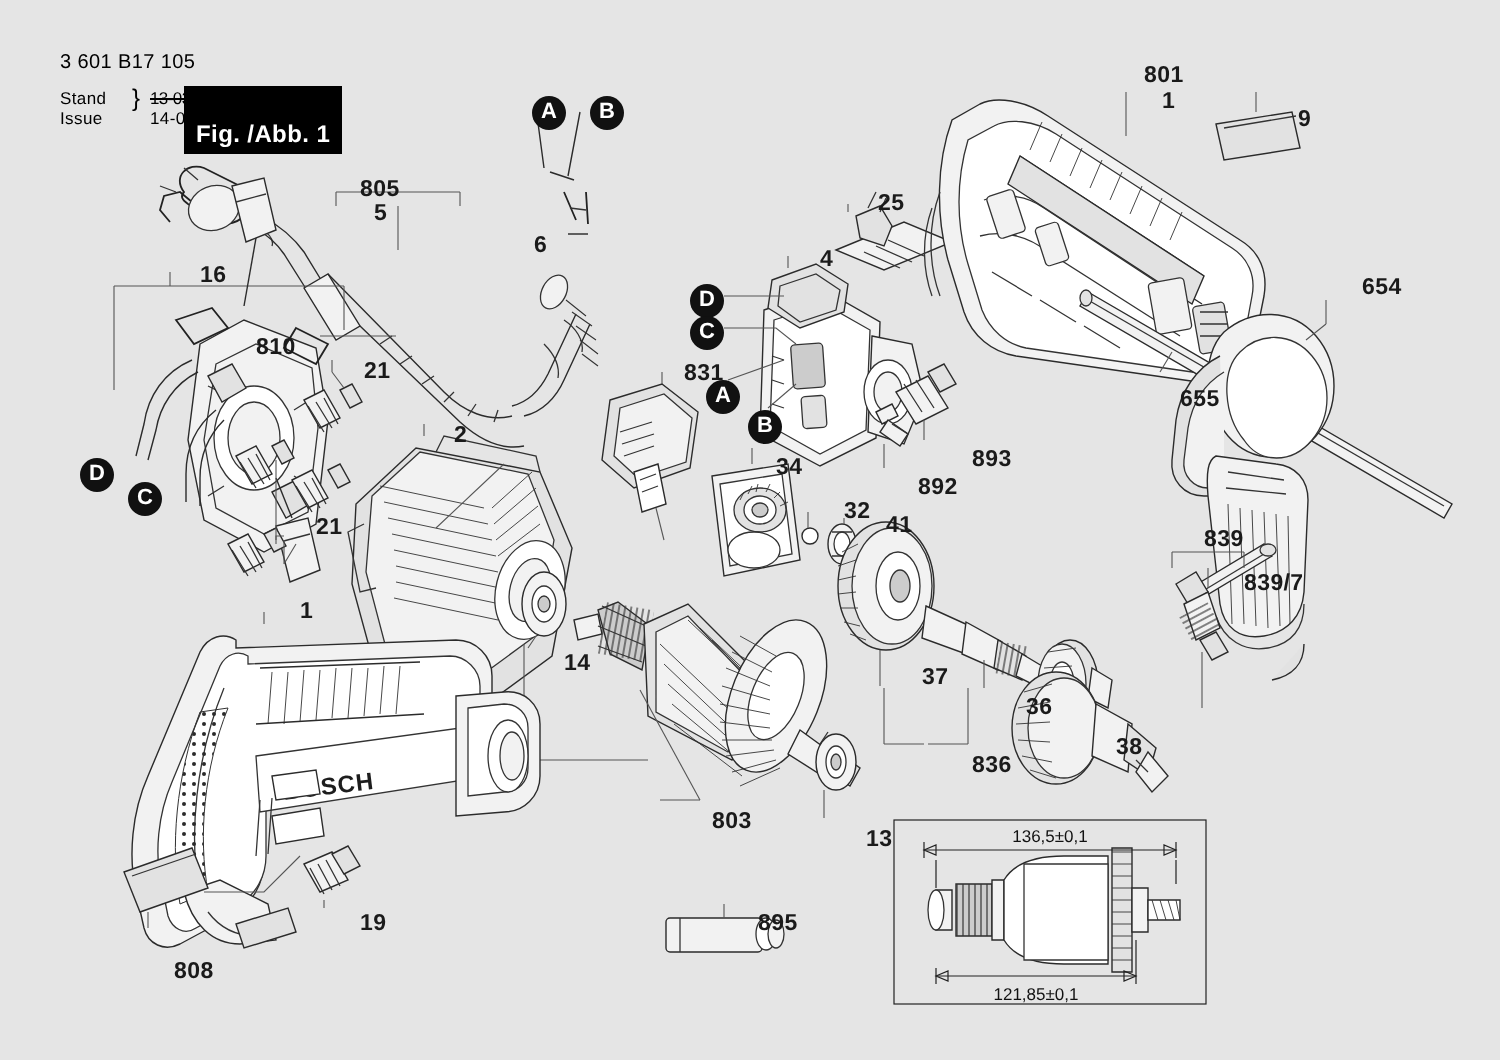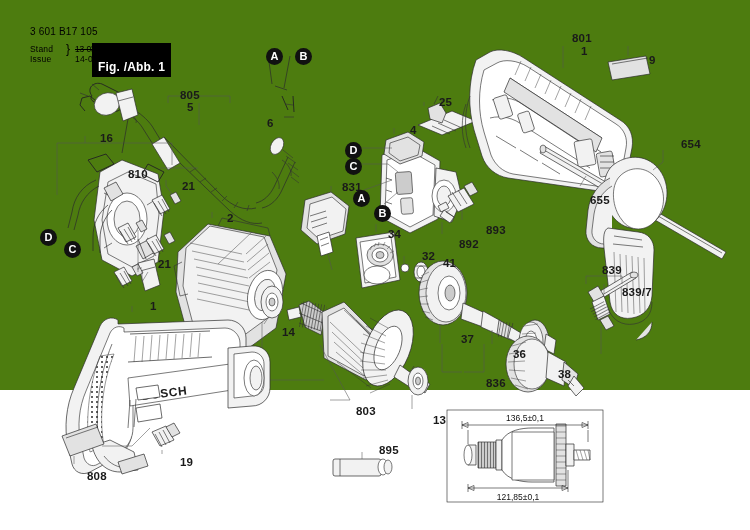--- a/index.html
+++ b/index.html
@@ -1,18 +1,18 @@
 <!DOCTYPE html>
 <html><head>
 <meta charset="utf-8">
 <style>
   html,body{margin:0;padding:0;background:#ffffff;}
   body{width:750px;height:530px;overflow:hidden;
        font-family:"Liberation Sans",sans-serif;color:#000;}
-  #sheet{position:relative;width:750px;height:390px;background:#4d7c0f;}
+  #sheet{position:relative;width:750px;height:530px;background:#e5e5e5;}
   .hdr{position:absolute;font-size:9.5px;letter-spacing:.2px;white-space:nowrap;}
   #partno{left:30px;top:26px;font-size:10px;}
   #stand{left:30px;top:44px;font-size:8.5px;line-height:10px;}
   #brace{left:66px;top:44px;font-size:12px;line-height:10px;}
   #datecol{left:75px;top:44px;font-size:8.5px;line-height:10px;}
   #datecol .strike{text-decoration:line-through;letter-spacing:-.3px;}
   #figbox{position:absolute;left:92px;top:43px;background:#000;color:#fff;
           font-size:12px;font-weight:bold;padding:18px 6px 3px 6px;
           letter-spacing:.2px;line-height:13px;}
   .lbl{position:absolute;font-size:11.5px;font-weight:bold;color:#1a1a1a;
@@ -552,25 +552,25 @@
       <div class="lbl" style="left: 156px; top: 89px;">805</div>
       <div class="lbl" style="left: 163px; top: 101px;">5</div>
       <div class="lbl" style="left: 243px; top: 117px;">6</div>
       <div class="lbl" style="left: 76px; top: 132px;">16</div>
       <div class="lbl" style="left: 104px; top: 168px;">810</div>
       <div class="lbl" style="left: 158px; top: 180px;">21</div>
       <div class="lbl" style="left: 203px; top: 212px;">2</div>
       <div class="lbl" style="left: 134px; top: 258px;">21</div>
       <div class="lbl" style="left: 126px; top: 300px;">1</div>
       <div class="lbl" style="left: 258px; top: 326px;">14</div>
-      <div class="lbl" style="left: 63px; top: 470px;">808</div>
+      <div class="lbl" style="left: 63px; top: 480px;">808</div>
       <div class="lbl" style="left: 156px; top: 456px;">19</div>
       <div class="lbl" style="left: 332px; top: 405px;">803</div>
       <div class="lbl" style="left: 409px; top: 414px;">13</div>
-      <div class="lbl" style="left: 355px; top: 444px;">895</div>
+      <div class="lbl" style="left: 355px; top: 456px;">895</div>
       <div class="lbl" style="left: 318px; top: 181px;">831</div>
       <div class="lbl" style="left: 364px; top: 228px;">34</div>
       <div class="lbl" style="left: 386px; top: 124px;">4</div>
       <div class="lbl" style="left: 415px; top: 96px;">25</div>
       <div class="lbl" style="left: 435px; top: 238px;">892</div>
       <div class="lbl" style="left: 462px; top: 224px;">893</div>
       <div class="lbl" style="left: 398px; top: 250px;">32</div>
       <div class="lbl" style="left: 419px; top: 257px;">41</div>
       <div class="lbl" style="left: 437px; top: 333px;">37</div>
       <div class="lbl" style="left: 489px; top: 348px;">36</div>

